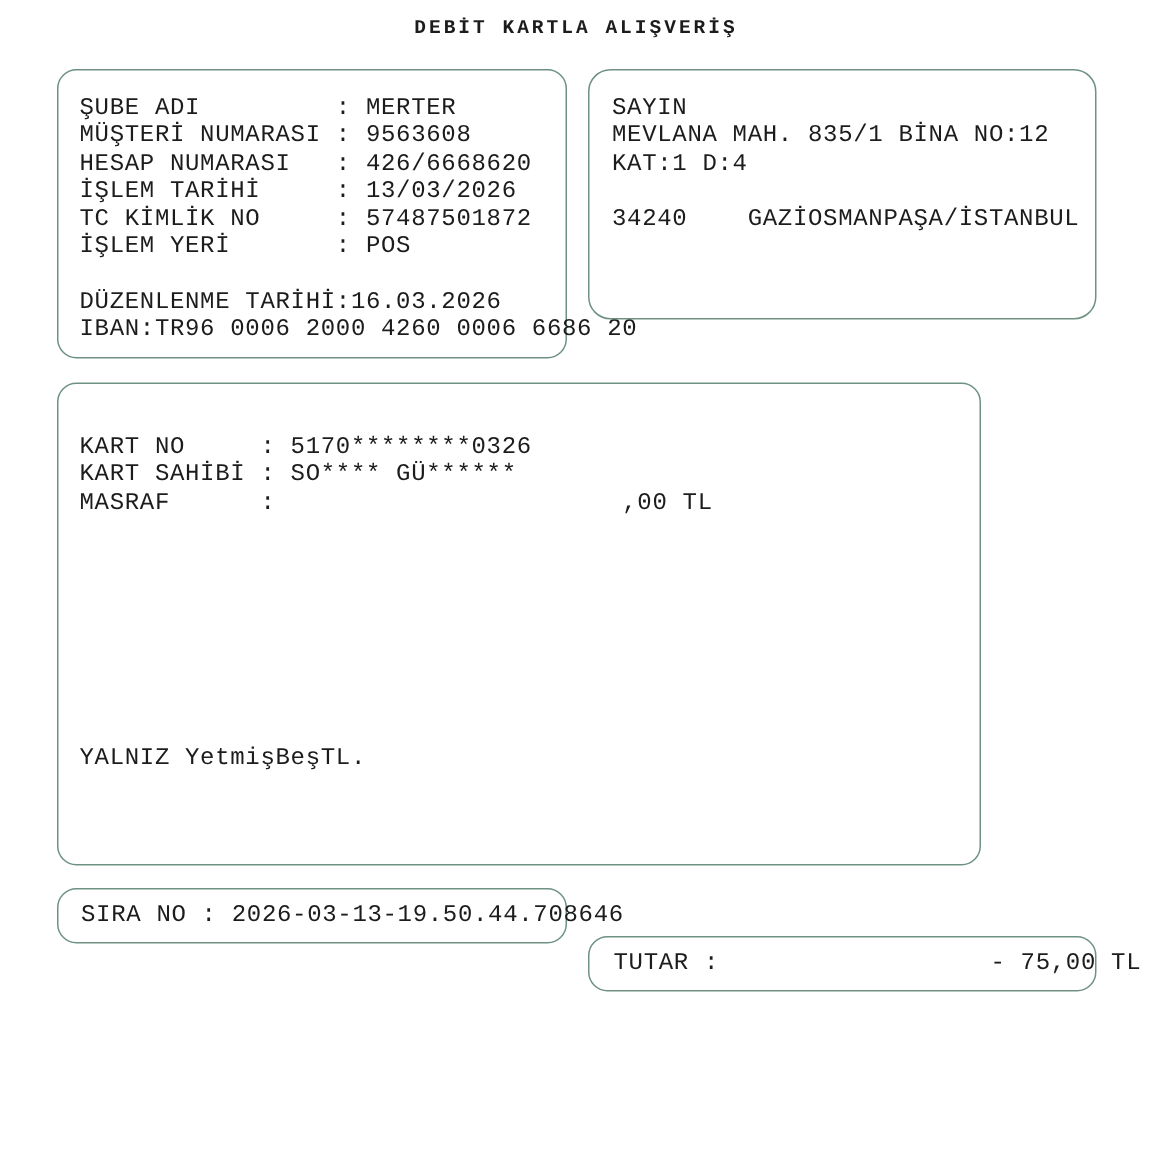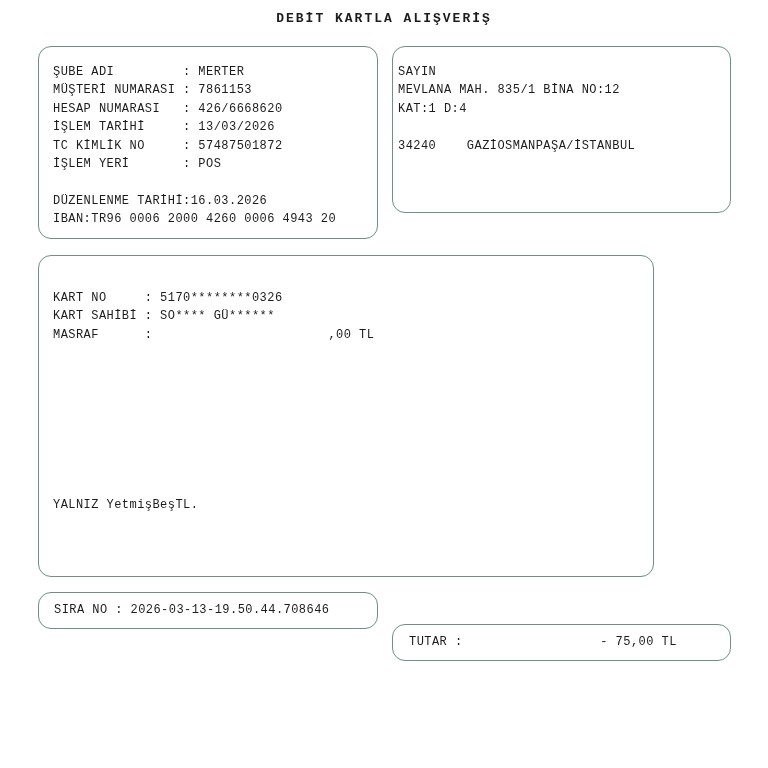--- a/index.html
+++ b/index.html
@@ -32,48 +32,48 @@
     white-space: pre;
   }
   .box {
     position: absolute;
     border: 1.5px solid var(--border);
     border-radius: 13px;
     background: var(--page_bg);
   }
   .line {
     white-space: pre;
-    font-size: 12px;
+    font-size: 16px;
     line-height: 18.4px;
     letter-spacing: 0.45px;
   }
   .box-branch   { left: 38px;  top: 46px;  width: 340px; height: 193px; padding: 16px 8px 0 14px; }
-  .box-customer { left: 392px; top: 46px;  width: 339px; height: 167px; padding: 16px 8px 0 5px; }
+  .box-customer { left: 392px; top: 46px;  width: 339px; height: 167px; padding: 16px 8px 0 15px; border-radius: 15px; }
   .box-card     { left: 38px;  top: 255px; width: 616px; height: 322px; padding: 33px 8px 0 14px; }
   .box-sira     { left: 38px;  top: 592px; width: 340px; height: 37px;  padding: 8px 0 0 15px; }
   .box-tutar    { left: 392px; top: 624px; width: 339px; height: 37px;  padding: 8px 8px 0 16px; }
   .amount-words { position: absolute; left: 14px; top: 240px; }
 </style>
 </head>
 <body>
 
 <div class="page">
 
   <div class="title">DEBİT KARTLA ALIŞVERİŞ</div>
 
   <div class="box box-branch">
     <div class="line">ŞUBE ADI         : MERTER</div>
-    <div class="line">MÜŞTERİ NUMARASI : 7861153</div>
+    <div class="line">MÜŞTERİ NUMARASI : 9563608</div>
     <div class="line">HESAP NUMARASI   : 426/6668620</div>
     <div class="line">İŞLEM TARİHİ     : 13/03/2026</div>
     <div class="line">TC KİMLİK NO     : 57487501872</div>
     <div class="line">İŞLEM YERİ       : POS</div>
     <div class="line"> </div>
     <div class="line">DÜZENLENME TARİHİ:16.03.2026</div>
-    <div class="line">IBAN:TR96 0006 2000 4260 0006 4943 20</div>
+    <div class="line">IBAN:TR96 0006 2000 4260 0006 6686 20</div>
   </div>
 
   <div class="box box-customer">
     <div class="line">SAYIN</div>
     <div class="line">MEVLANA MAH. 835/1 BİNA NO:12</div>
     <div class="line">KAT:1 D:4</div>
     <div class="line"> </div>
     <div class="line">34240    GAZİOSMANPAŞA/İSTANBUL</div>
   </div>
 

